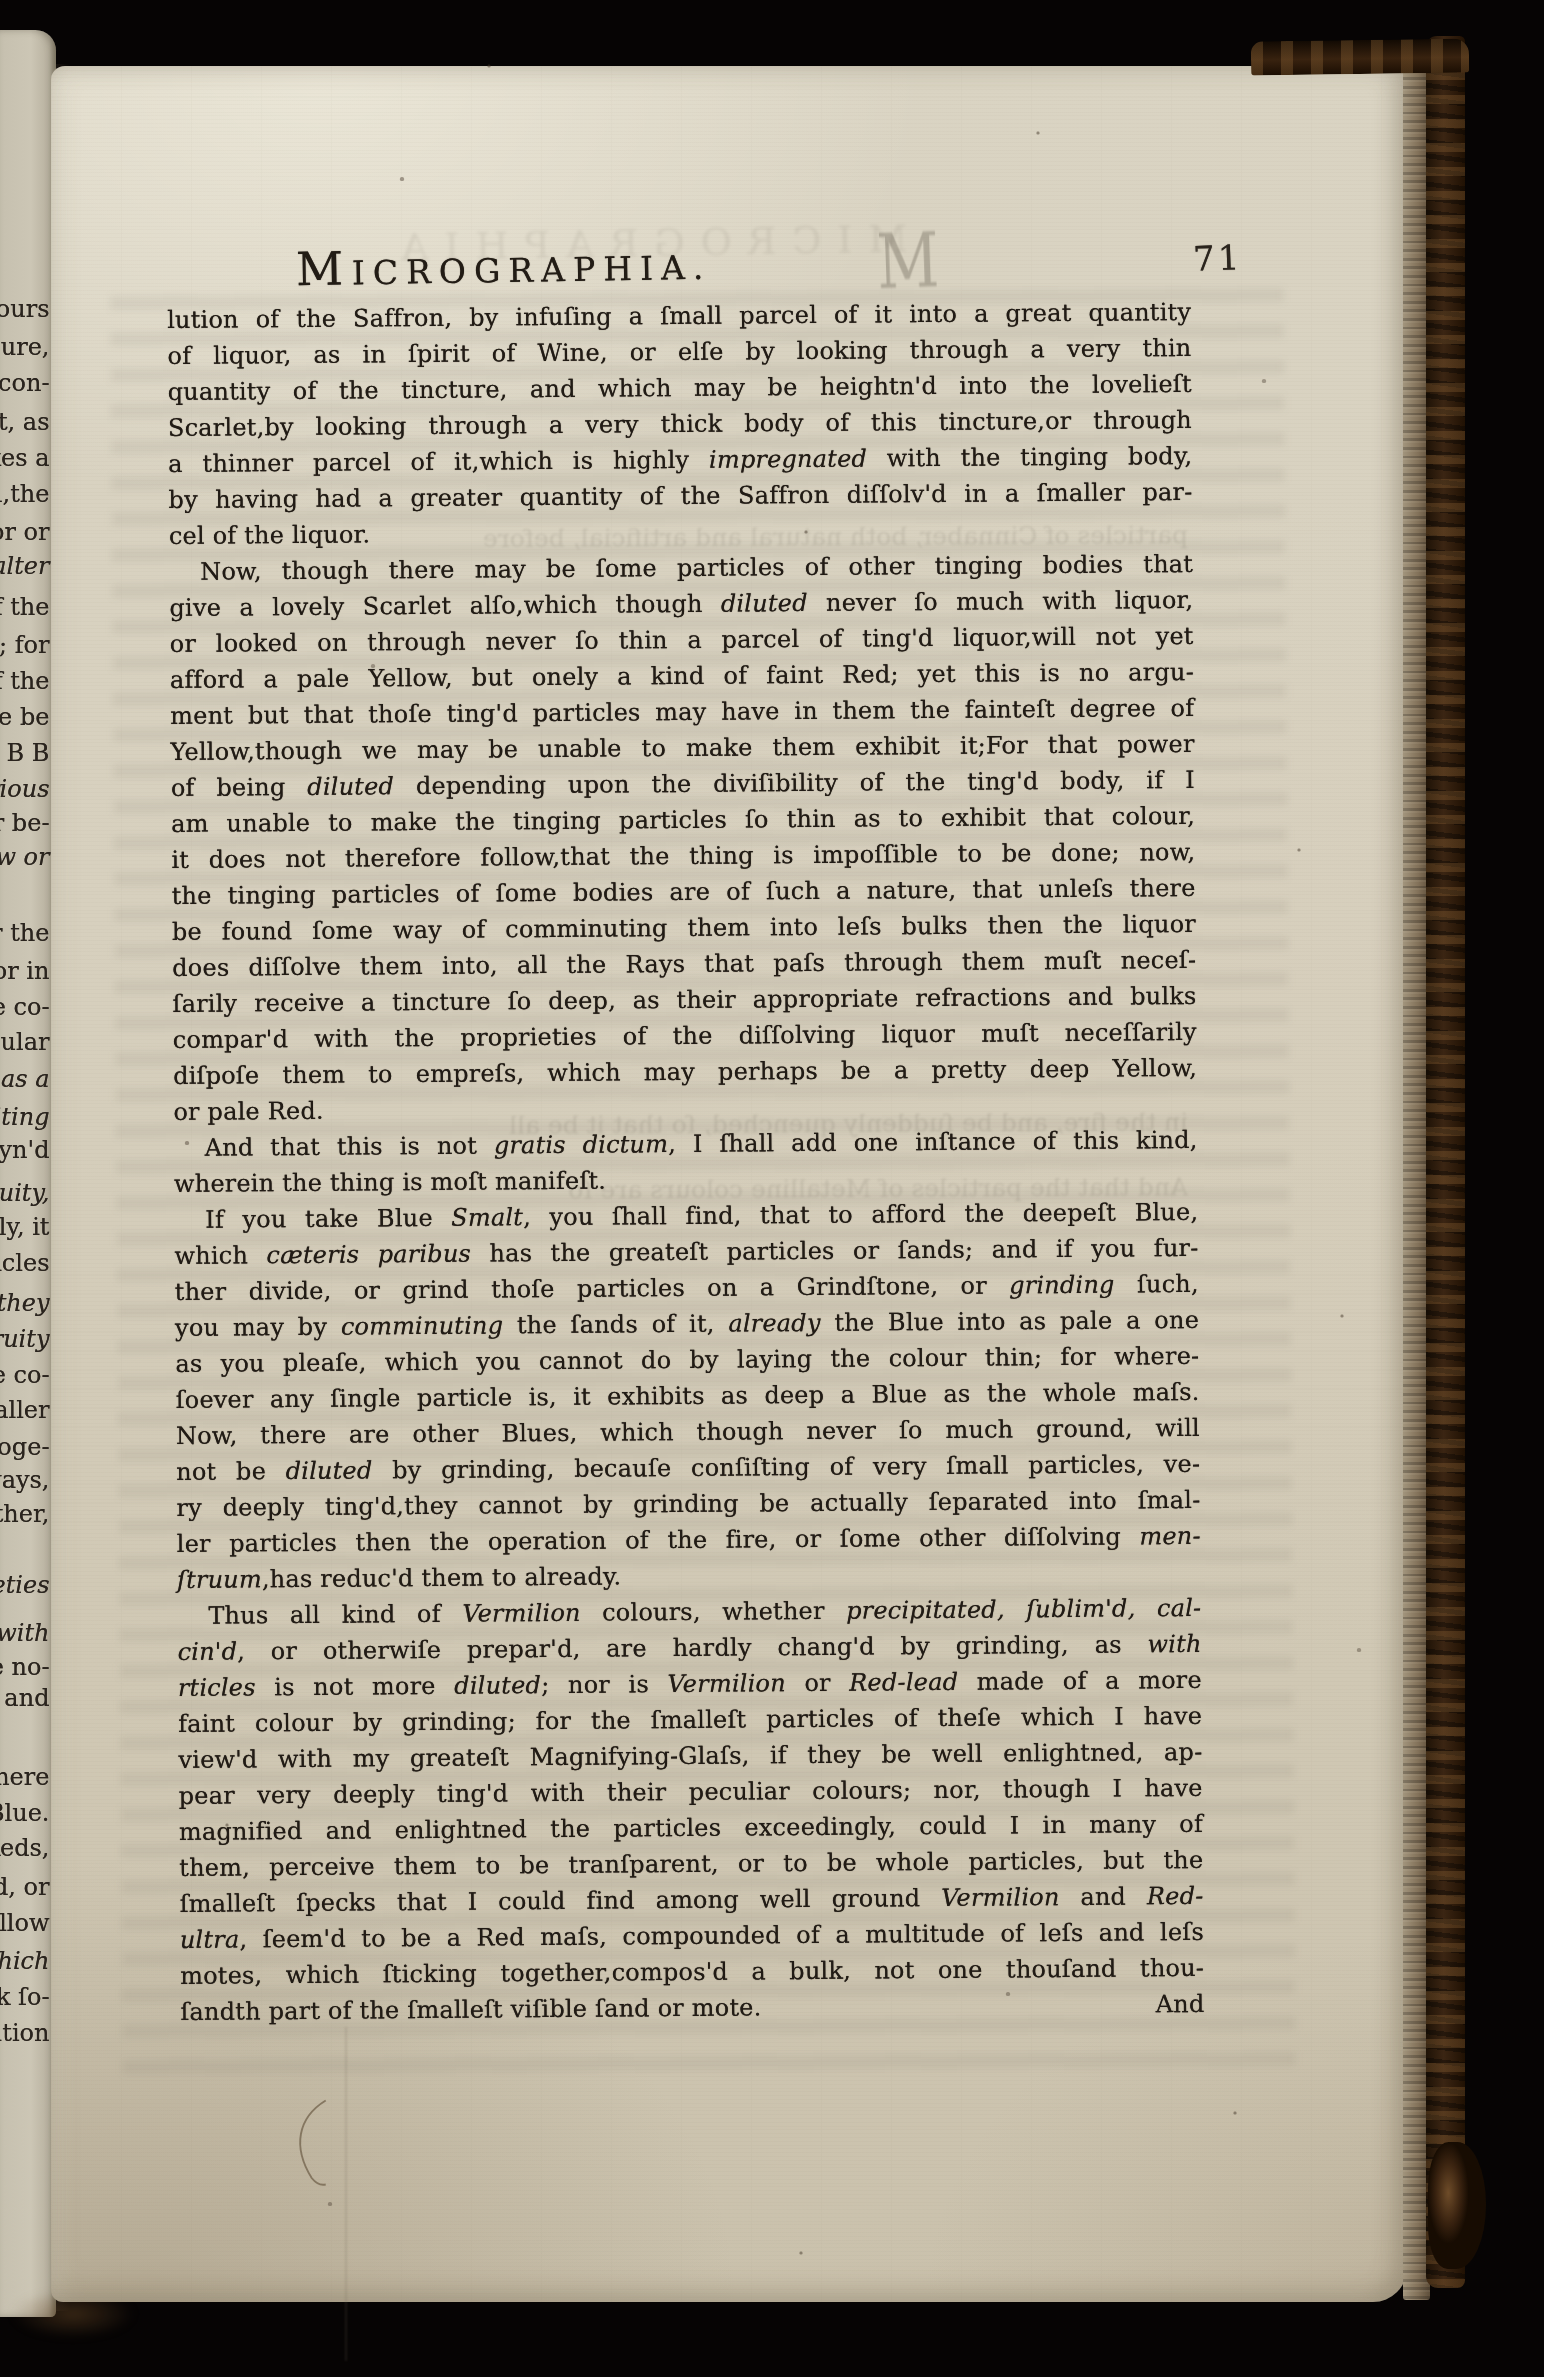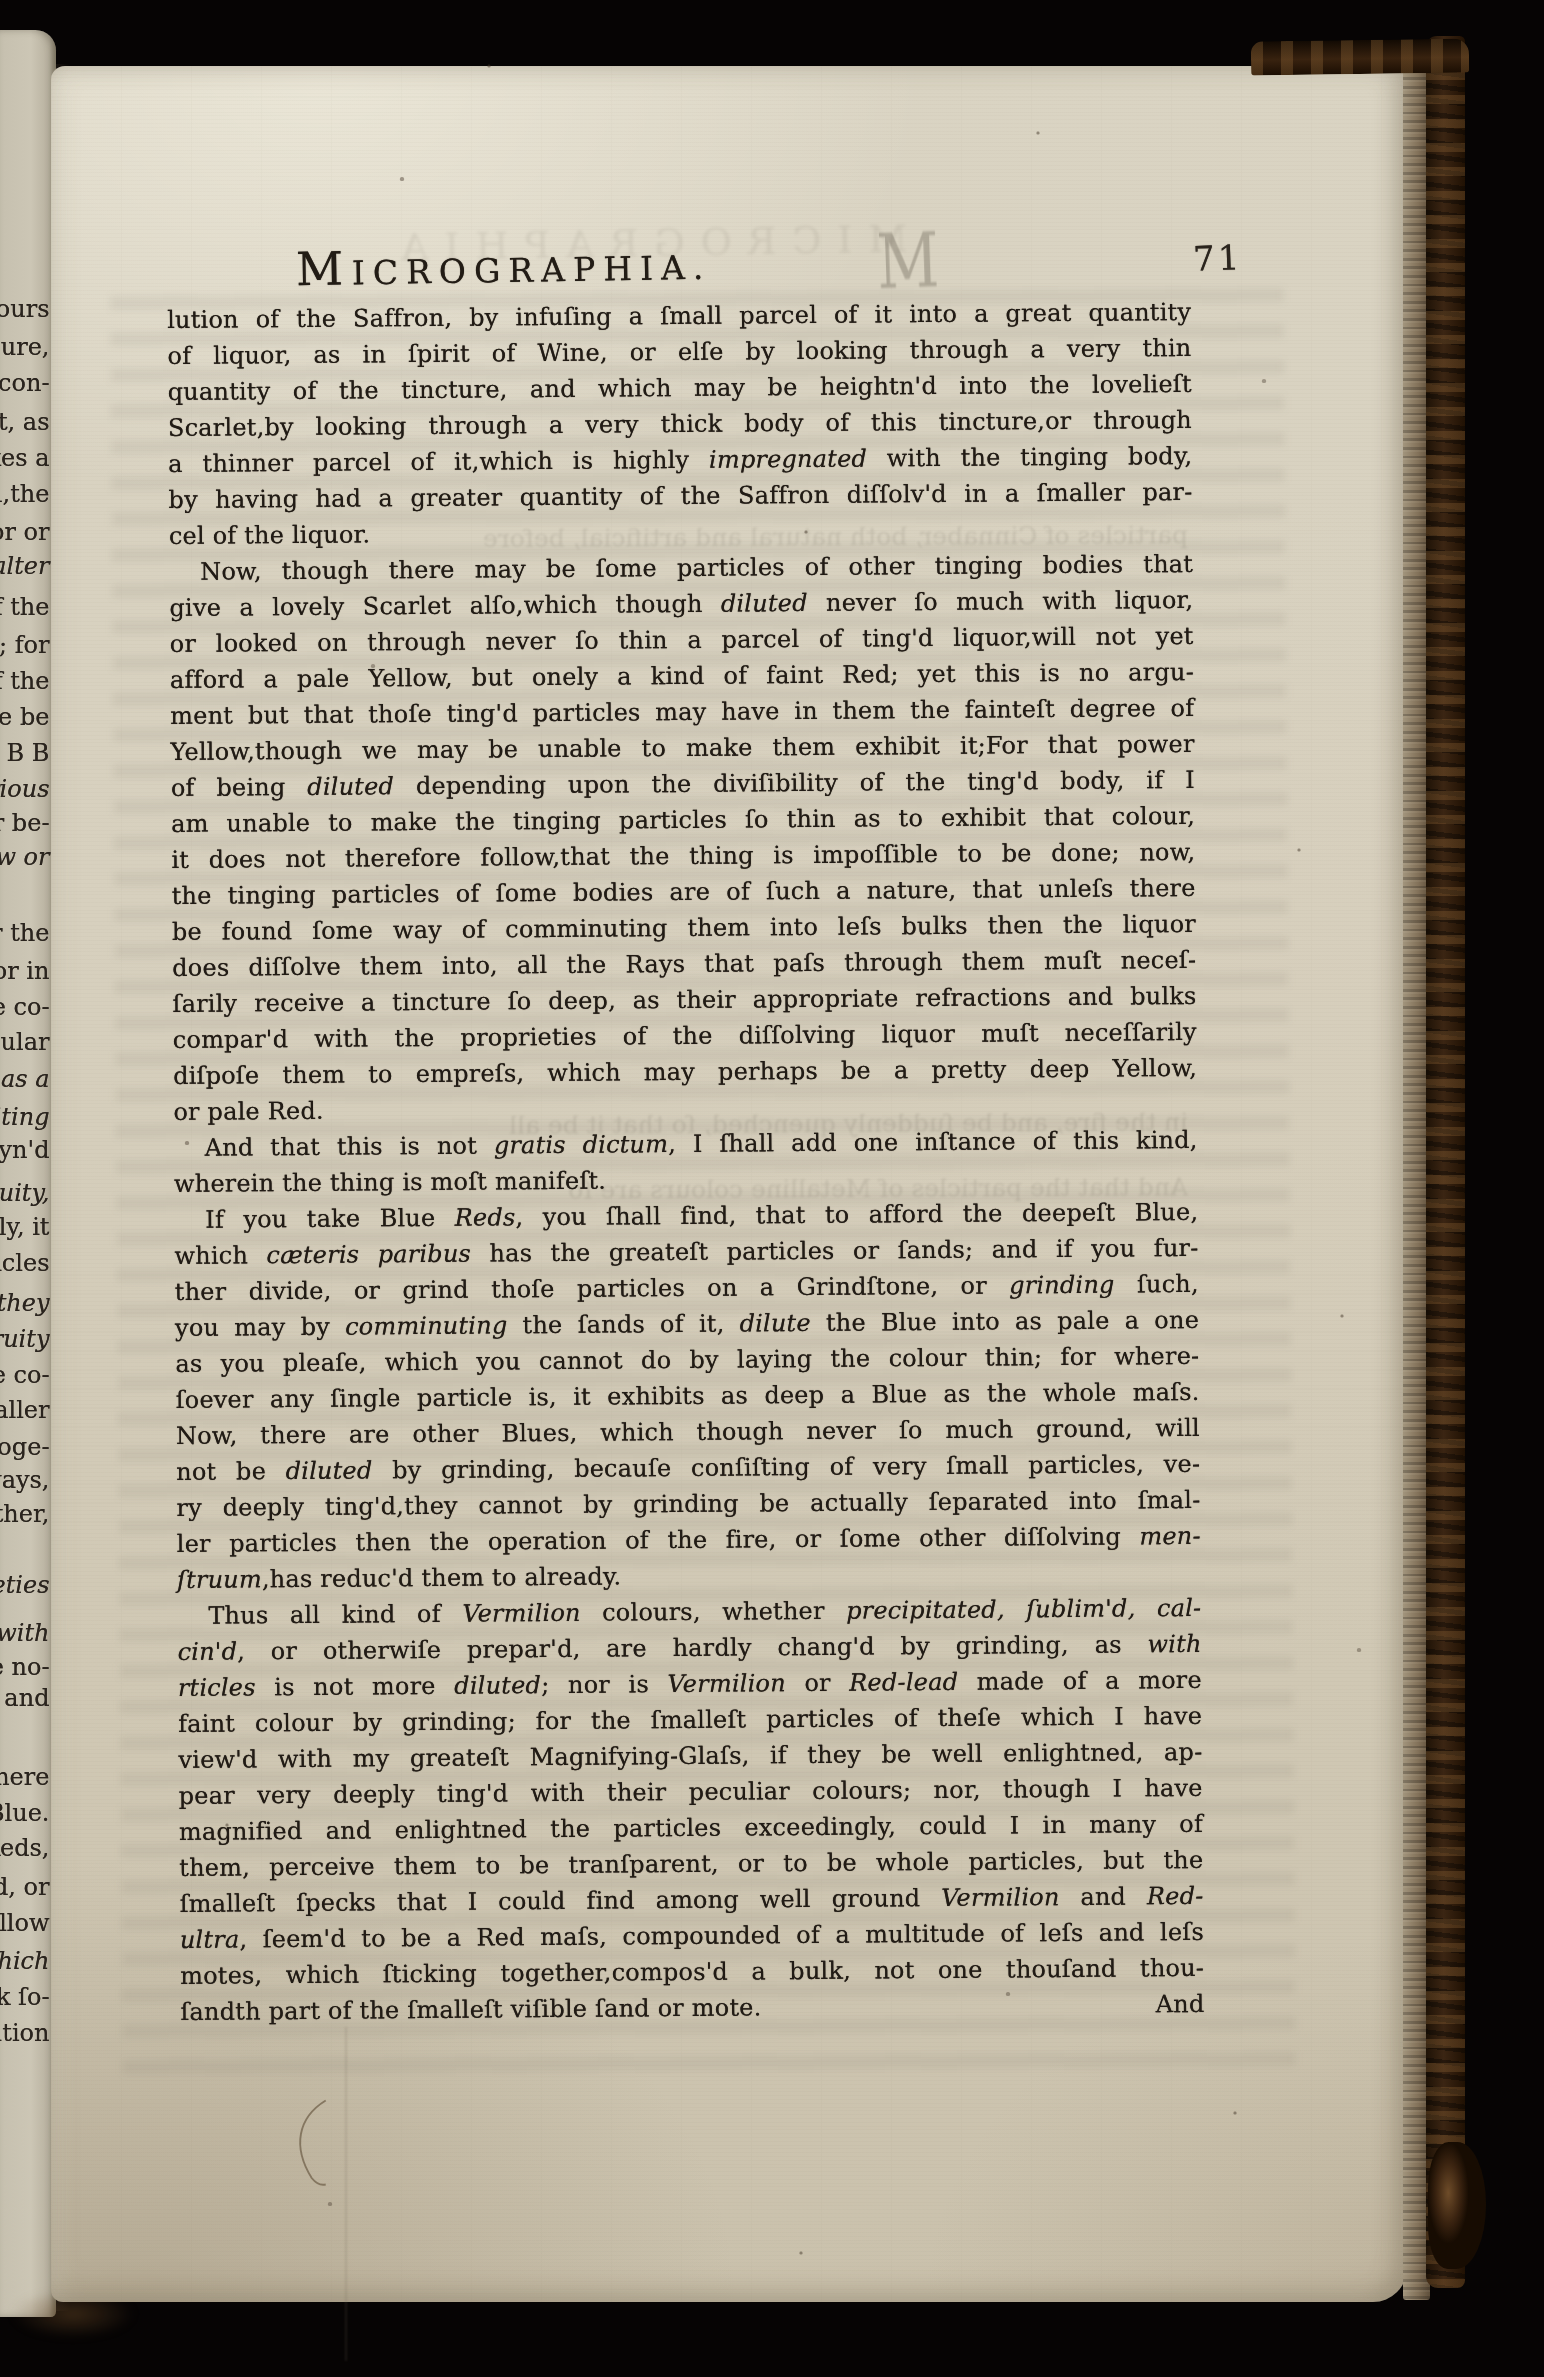--- a/index.html
+++ b/index.html
@@ -190,24 +190,24 @@
         <div class="line"><span>it does not therefore follow,that the thing is impoſſible to be done; now,</span></div>
         <div class="line"><span>the tinging particles of ſome bodies are of ſuch a nature, that unleſs there</span></div>
         <div class="line"><span>be found ſome way of comminuting them into leſs bulks then the liquor</span></div>
         <div class="line"><span>does diſſolve them into, all the Rays that paſs through them muſt neceſ-</span></div>
         <div class="line"><span>ſarily receive a tincture ſo deep, as their appropriate refractions and bulks</span></div>
         <div class="line"><span>compar'd with the proprieties of the diſſolving liquor muſt neceſſarily</span></div>
         <div class="line"><span>diſpoſe them to empreſs, which may perhaps be a pretty deep Yellow,</span></div>
         <div class="line nojust"><span>or pale Red.</span></div>
         <div class="line ind"><span>And that this is not </span><span class="it">gratis dictum</span><span>, I ſhall add one inſtance of this kind,</span></div>
         <div class="line nojust"><span>wherein the thing is moſt manifeſt.</span></div>
-        <div class="line ind"><span>If you take Blue </span><span class="it">Reds</span><span>, you ſhall find, that to afford the deepeſt Blue,</span></div>
+        <div class="line ind"><span>If you take Blue </span><span class="it">Smalt</span><span>, you ſhall find, that to afford the deepeſt Blue,</span></div>
         <div class="line"><span>which </span><span class="it">cæteris paribus</span><span> has the greateſt particles or ſands; and if you fur-</span></div>
         <div class="line"><span>ther divide, or grind thoſe particles on a Grindſtone, or </span><span class="it">grinding</span><span> ſuch,</span></div>
-        <div class="line"><span>you may by </span><span class="it">comminuting</span><span> the ſands of it, </span><span class="it">dilute</span><span> the Blue into as pale a one</span></div>
+        <div class="line"><span>you may by </span><span class="it">comminuting</span><span> the ſands of it, </span><span class="it">already</span><span> the Blue into as pale a one</span></div>
         <div class="line"><span>as you pleaſe, which you cannot do by laying the colour thin; for where-</span></div>
         <div class="line"><span>ſoever any ſingle particle is, it exhibits as deep a Blue as the whole maſs.</span></div>
         <div class="line"><span>Now, there are other Blues, which though never ſo much ground, will</span></div>
         <div class="line"><span>not be </span><span class="it">diluted</span><span> by grinding, becauſe conſiſting of very ſmall particles, ve-</span></div>
         <div class="line"><span>ry deeply ting'd,they cannot by grinding be actually ſeparated into ſmal-</span></div>
         <div class="line"><span>ler particles then the operation of the fire, or ſome other diſſolving </span><span class="it">men-</span></div>
         <div class="line nojust"><span class="it">ſtruum</span><span>,has reduc'd them to already.</span></div>
         <div class="line ind"><span>Thus all kind of </span><span class="it">Vermilion</span><span> colours, whether </span><span class="it">precipitated, ſublim'd, cal-</span></div>
         <div class="line"><span class="it">cin'd</span><span>, or otherwiſe prepar'd, are hardly chang'd by grinding, as </span><span class="it">with</span></div>
         <div class="line"><span class="it">rticles</span><span> is not more </span><span class="it">diluted</span><span>; nor is </span><span class="it">Vermilion</span><span> or </span><span class="it">Red-lead</span><span> made of a more</span></div>

